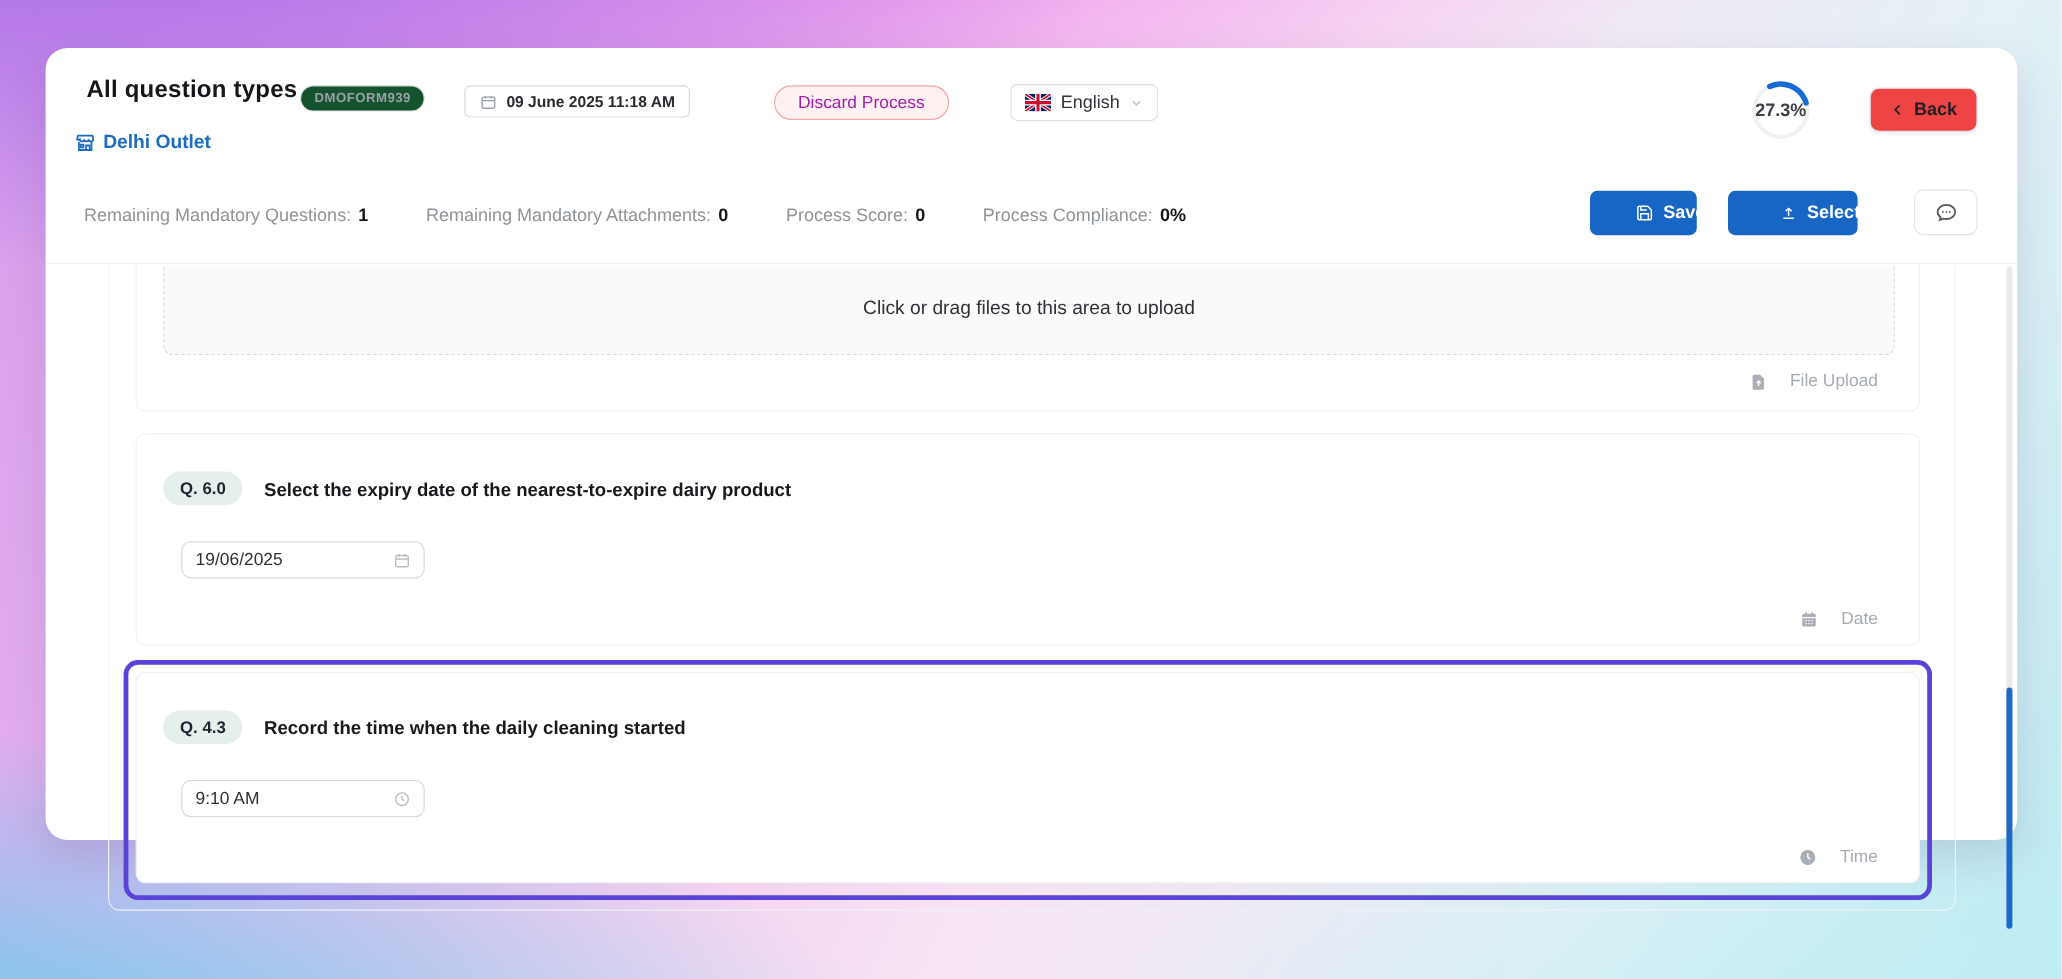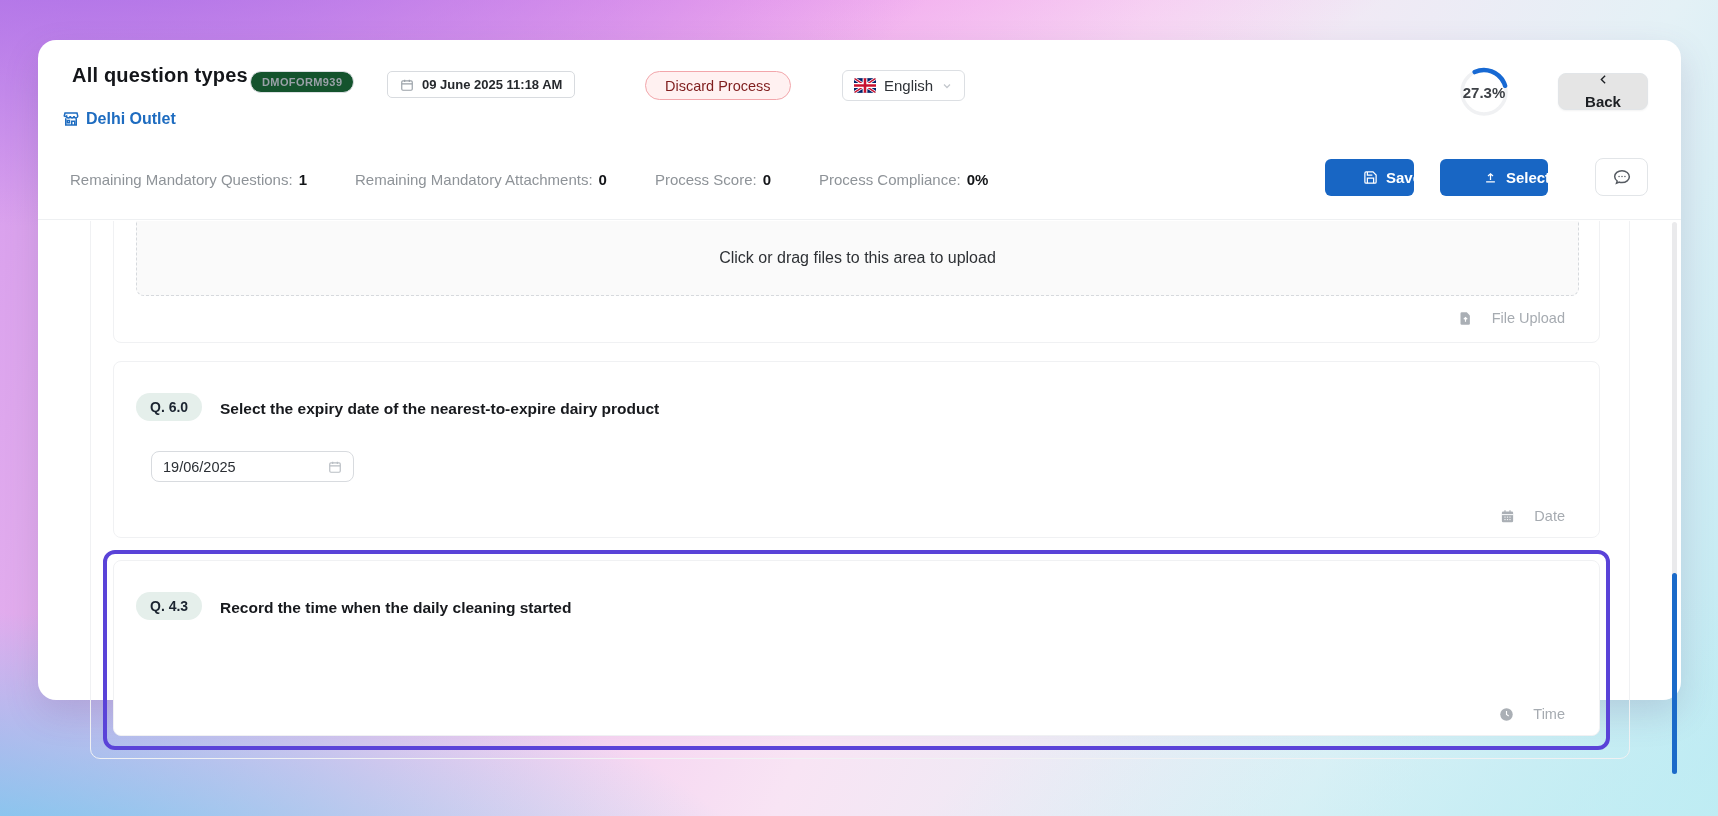--- a/index.html
+++ b/index.html
@@ -25,21 +25,21 @@
   .date-pill{ position:absolute; left:349px; top:31px; height:27px; padding:0 12px; display:flex; align-items:center; gap:8px;
     border:1px solid #d8dbdf; border-radius:5px; font-size:13px; font-weight:700; color:#26292d; background:#fff; }
   .discard-btn{ position:absolute; left:607px; top:31px; height:29px; padding:0 19px; display:flex; align-items:center;
     border:1px solid #f2a6ab; border-radius:15px; background:#fff1f1; color:#e2474d; font-size:14.5px; cursor:pointer; }
   .lang-select{ position:absolute; left:804px; top:30px; height:31px; padding:0 11px; display:flex; align-items:center; gap:8px;
     border:1px solid #dcdfe3; border-radius:6px; background:#fff; font-size:15px; color:#2f3338; cursor:pointer; }
   .flag{ width:22px; height:15px; border-radius:2px; overflow:hidden; display:block; }
   .progress-wrap{ position:absolute; left:1420px; top:26px; width:52px; height:52px; }
   .progress-text{ position:absolute; left:1386px; top:44px; width:120px; text-align:center; font-size:15px; font-weight:700; color:#3d4146; }
   .back-btn{ position:absolute; left:1520px; top:33px; width:90px; height:37px; display:flex; align-items:center; justify-content:center; gap:7px;
-    border:1px solid #e2e5e8; border-radius:8px; background:#e5e5e5; font-size:15px; font-weight:700; color:#1c1f23; box-shadow:0 1px 2px rgba(0,0,0,.05); cursor:pointer;flex-direction:column; }
+    border:1px solid #e2e5e8; border-radius:8px; background:#ef4444; font-size:15px; font-weight:700; color:#1c1f23; box-shadow:0 1px 2px rgba(0,0,0,.05); cursor:pointer; }
   .outlet-link{ position:absolute; left:24px; top:70px; display:flex; align-items:center; gap:6px;
     color:#1e6cc0; font-size:16px; font-weight:700; cursor:pointer; }
   .stats-row{ position:absolute; left:32px; top:125px; height:28px; display:flex; align-items:center; gap:48px; font-size:15px; }
   .stat{ display:flex; align-items:center; white-space:nowrap; }
   .stat-label{ color:#8e9398; }
   .stat-value{ color:#131518; font-weight:700; margin-left:6px; }
   .save-btn{ position:absolute; left:1287px; top:119px; width:89px; height:37px; }
   .submit-btn{ position:absolute; left:1402px; top:119px; width:108px; height:37px; }
   .blue-btn{ display:flex; align-items:center; justify-content:center; gap:8px; background:#1866c4; border:none; border-radius:6px;
     color:#fff; font-size:15px; font-weight:700; cursor:pointer; font-family:"Liberation Sans", sans-serif;padding-left:45px; }
@@ -83,21 +83,21 @@
         <span class="icon">
           <svg width="14" height="14" viewBox="0 0 24 24" fill="none" stroke="#9aa1a8" stroke-width="2">
               <rect x="3" y="5" width="18" height="16" rx="2"></rect>
               <path d="M8 3v4M16 3v4M3 10h18"></path>
             </svg>
         </span>
         <span>09 June 2025 11:18 AM</span>
       </div>
 
       <button class="discard-btn" style="font-family:inherit">
-        <span style="color: #7f1d1d;">Discard Process</span>
+        <span style="color: #a21caf;">Discard Process</span>
       </button>
 
       <div class="lang-select">
         <span class="flag">
           <svg width="22" height="15" viewBox="0 0 60 40">
               <rect width="60" height="40" fill="#012169"></rect>
               <path d="M0 0 60 40 M60 0 0 40" stroke="#fff" stroke-width="8"></path>
               <path d="M0 0 60 40 M60 0 0 40" stroke="#C8102E" stroke-width="4"></path>
               <path d="M30 0 v40 M0 20 h60" stroke="#fff" stroke-width="13"></path>
               <path d="M30 0 v40 M0 20 h60" stroke="#C8102E" stroke-width="7"></path>
@@ -233,20 +233,29 @@
           </span>
           <span>Date</span>
         </div>
       </div>
 
       <div class="hl-outline" style="border-color: rgb(90, 67, 216);"></div>
 
       <div class="q-card card-q3">
         <div class="q-badge">Q. 4.3</div>
         <div class="q-text">Record the time when the daily cleaning started</div>
+        <div class="field">
+          <span>9:10 AM</span>
+          <span class="f-icon">
+            <svg width="14" height="14" viewBox="0 0 24 24" fill="none" stroke="currentColor" stroke-width="2">
+                <circle cx="12" cy="12" r="9"></circle>
+                <path d="M12 7v5l3 2"></path>
+              </svg>
+          </span>
+        </div>
         <div class="type-label">
           <span class="icon">
             <svg width="15" height="15" viewBox="0 0 24 24">
                 <circle cx="12" cy="12" r="10" fill="#aaafb5"></circle>
                 <path d="M12 6.5V12l3.6 2.3" stroke="#fff" stroke-width="1.8" fill="none"></path>
               </svg>
           </span>
           <span>Time</span>
         </div>
       </div>

